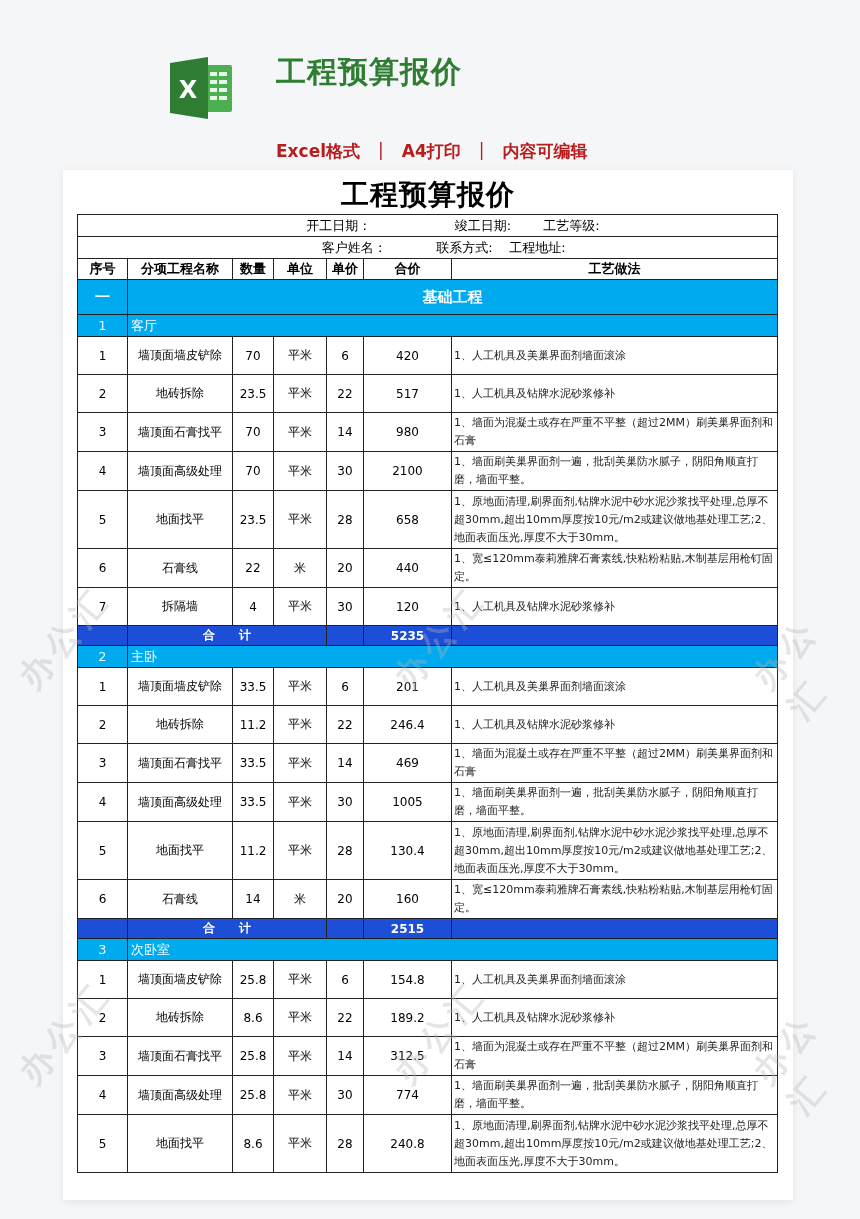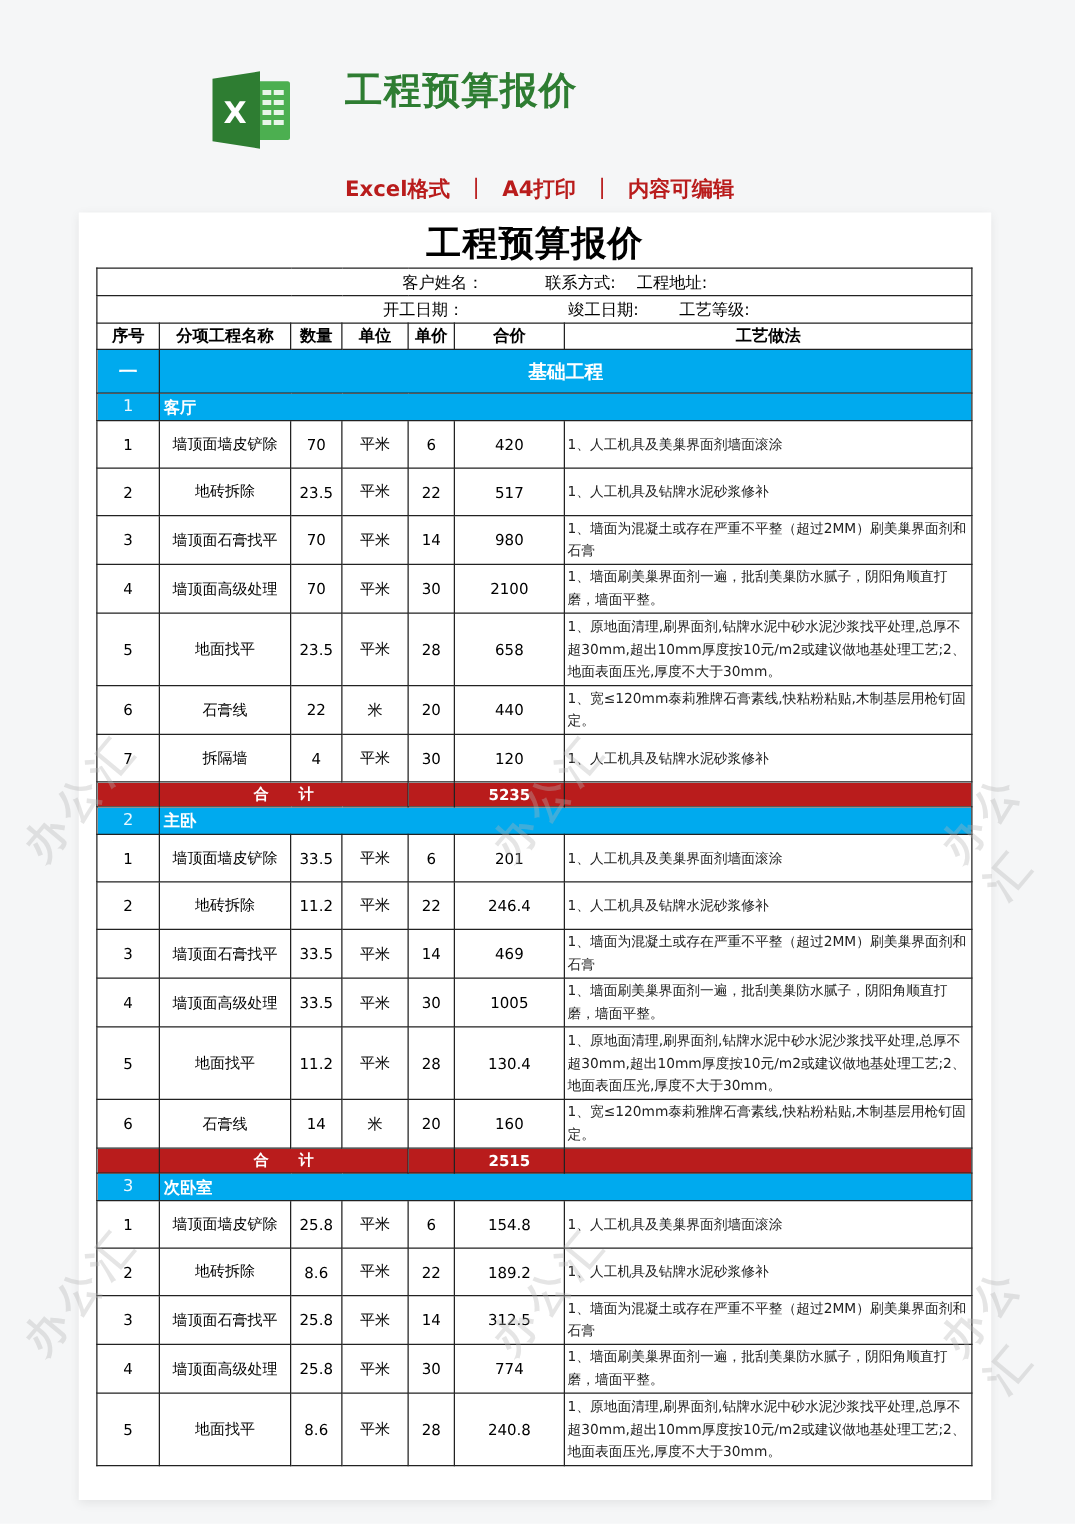--- a/index.html
+++ b/index.html
@@ -41,23 +41,23 @@
     border: 1.2px solid #222;
     text-align: center; vertical-align: middle;
     padding: 0;
     overflow: hidden;
   }
   .info-row td { text-align: left; font-size: 13px; padding-left: 2px; height: 22px; }
   .info-row td span { display: inline-block; }
   .hdr-row td { font-weight: bold; font-size: 13px; height: 21px; }
   .sec-row td { background: #00aaee; color: #fff; font-weight: bold; font-size: 15px; height: 35px; }
   .cat-row td { background: #00aaee; color: #fff; height: 22px; font-size: 13px; }
-  .cat-row td.cat-name { text-align: left; font-weight: bold; padding-left: 3px; }
+  .cat-row td.cat-name { text-align: left; font-weight: normal; padding-left: 3px; }
   .cat-row td.cat-no { font-weight: normal; color: #e8f8ff; }
-  .sub-row td { background: #b91c1c; color: #fff; font-weight: bold; height: 20px; font-size: 12px; }
+  .sub-row td { background: #1d4ed8; color: #fff; font-weight: bold; height: 20px; font-size: 12px; }
   .item td { height: 38px; font-size: 12px; }
   .item.tall td { height: 58px; }
   .item td.proc { text-align: left; padding: 1px 2px; font-size: 11px; line-height: 18px; color: #222; }
 
   .wm {
     position: absolute; font-size: 34px; color: rgba(180,180,180,0.35);
     transform: rotate(-50deg); pointer-events: none; letter-spacing: 6px;
     font-weight: bold;
   }
 </style>
@@ -99,26 +99,26 @@
       <col style="width:105px">
       <col style="width:41px">
       <col style="width:53px">
     <col style="width:37px">
       <col style="width:88px">
       <col style="width:326px">
   </colgroup>
   <tbody id="tbody">
     <tr class="info-row">
       <td colspan="7">
-        <span style="width:130px">客户姓名：</span><span style="width:90px">联系方式:</span><span>工程地址:</span>
+        <span style="width:167px">开工日期：</span><span style="width:121px">竣工日期:</span><span>工艺等级:</span>
       </td>
     </tr>
     <tr class="info-row">
       <td colspan="7">
-        <span style="width:167px">开工日期：</span><span style="width:121px">竣工日期:</span><span>工艺等级:</span>
+        <span style="width:130px">客户姓名：</span><span style="width:90px">联系方式:</span><span>工程地址:</span>
       </td>
     </tr>
     <tr class="hdr-row">
       <td>序号</td>
       <td>分项工程名称</td>
       <td>数量</td>
       <td>单位</td>
       <td>单价</td>
       <td>合价</td>
       <td>工艺做法</td>

